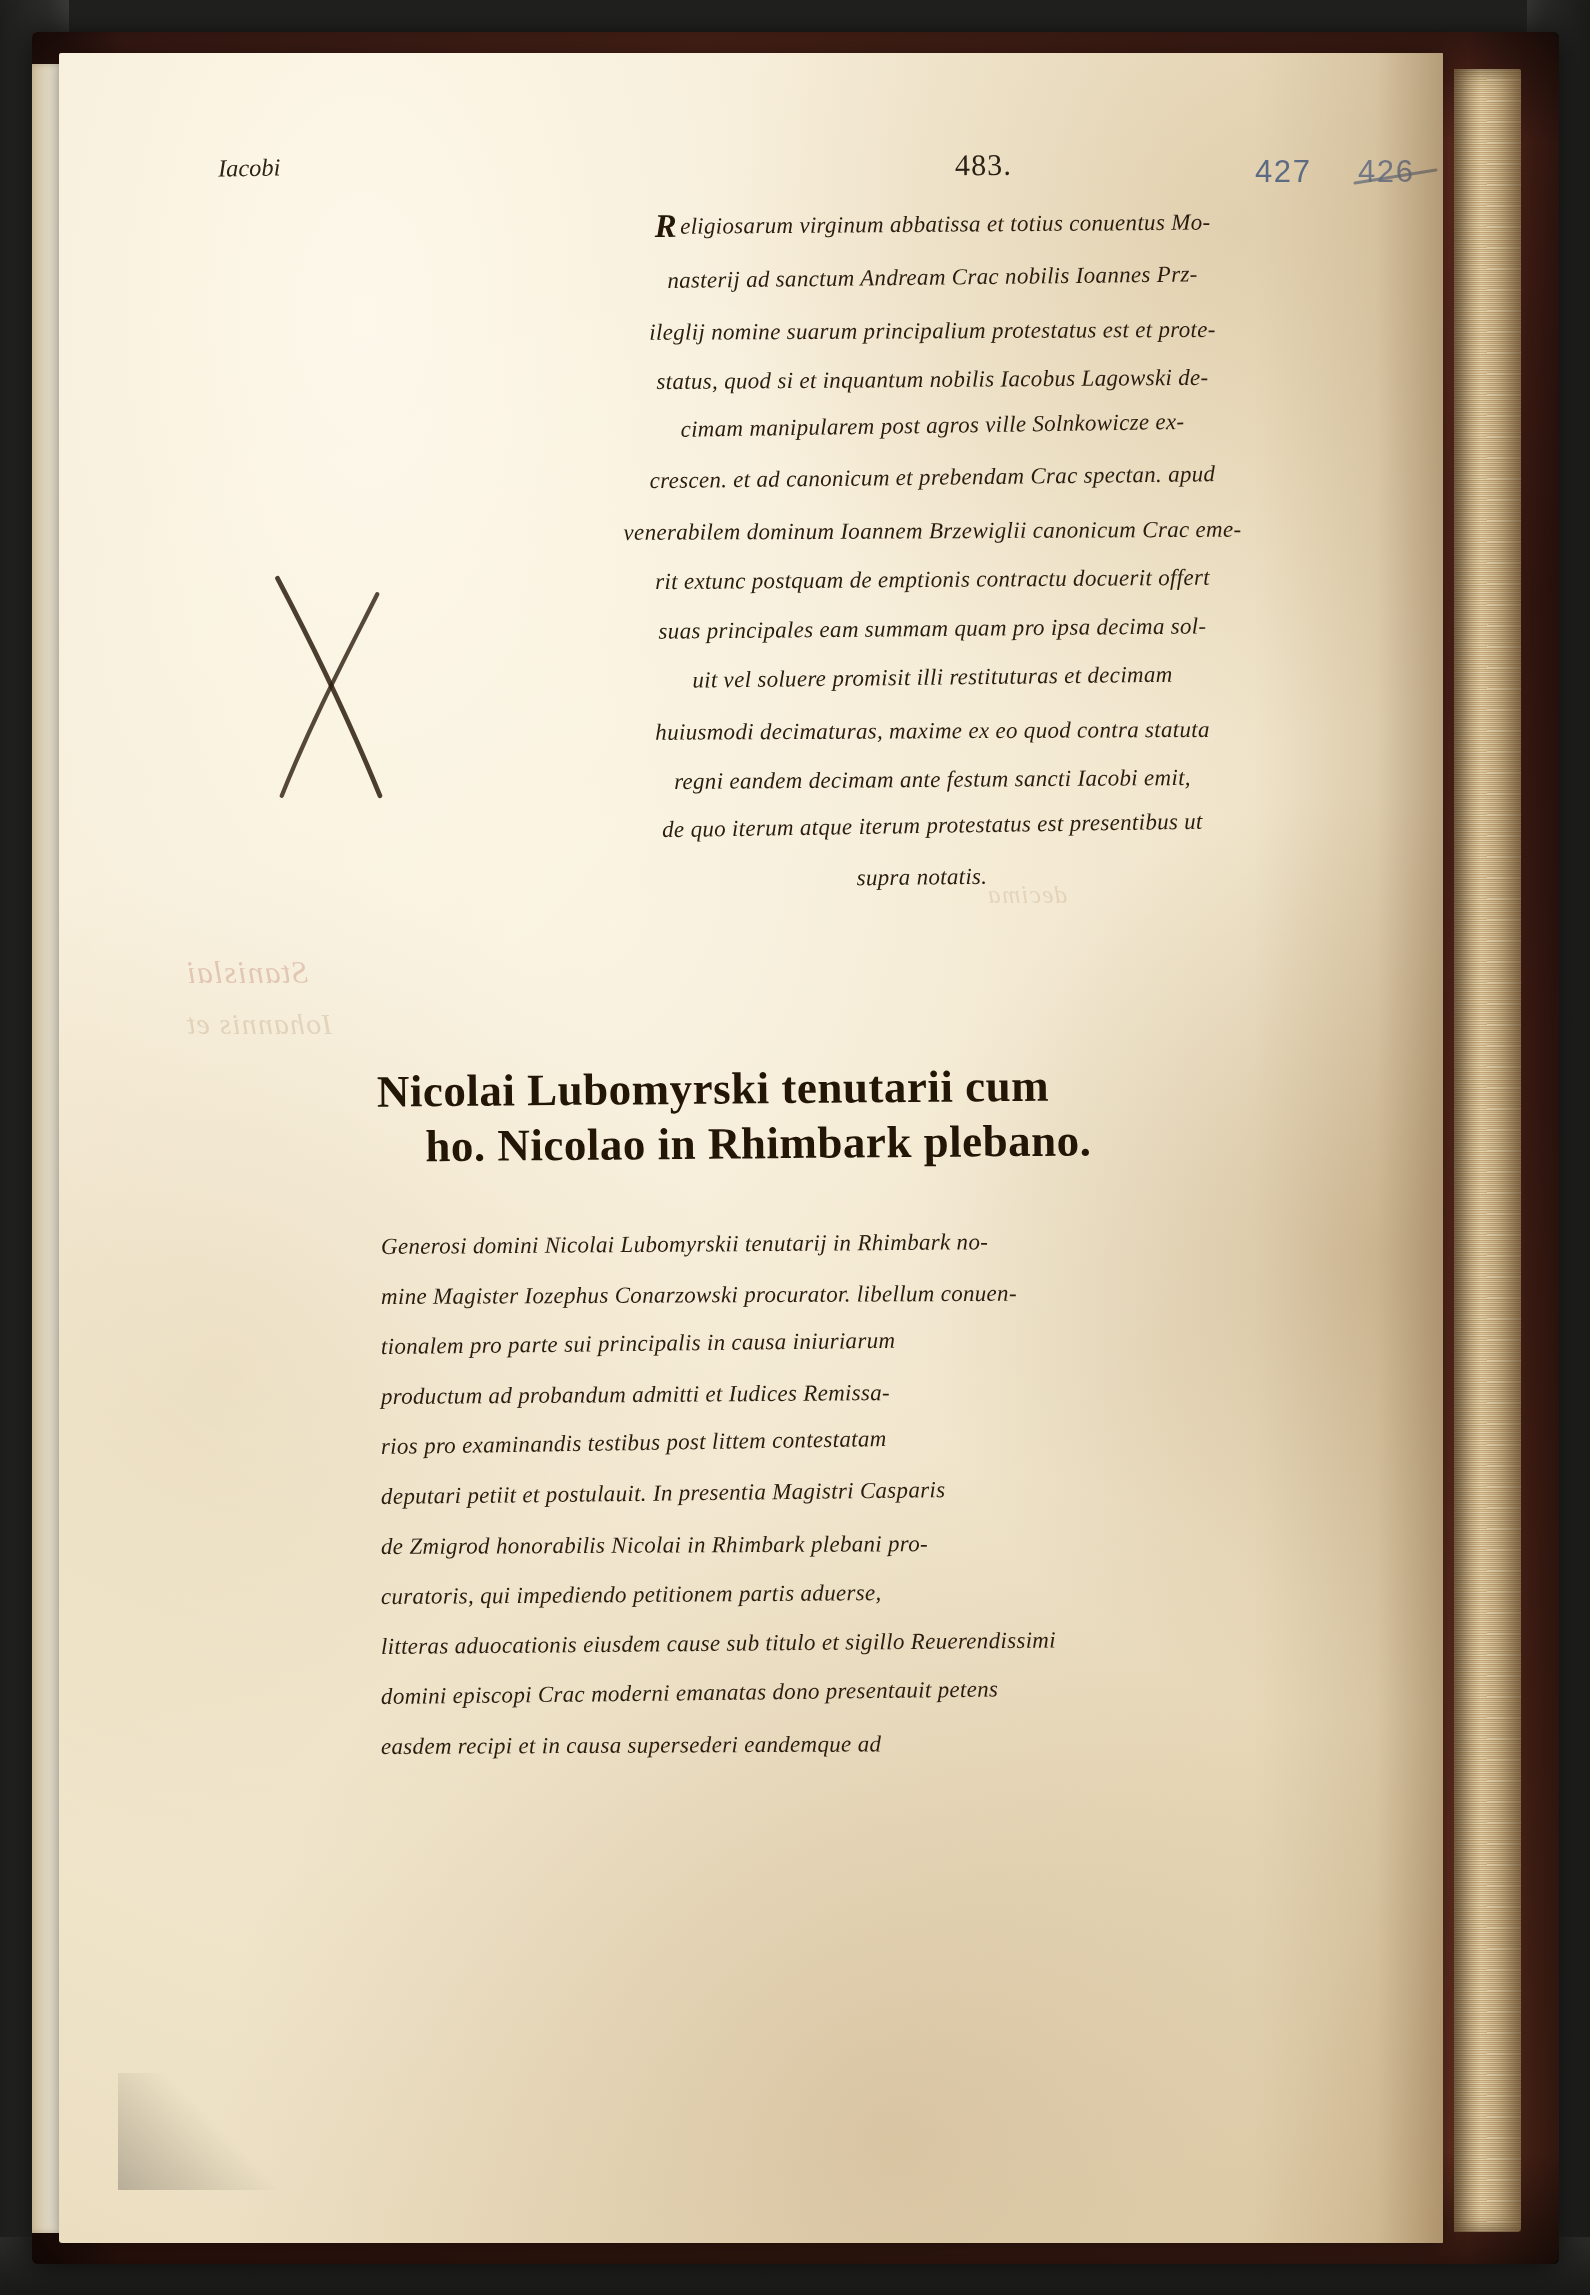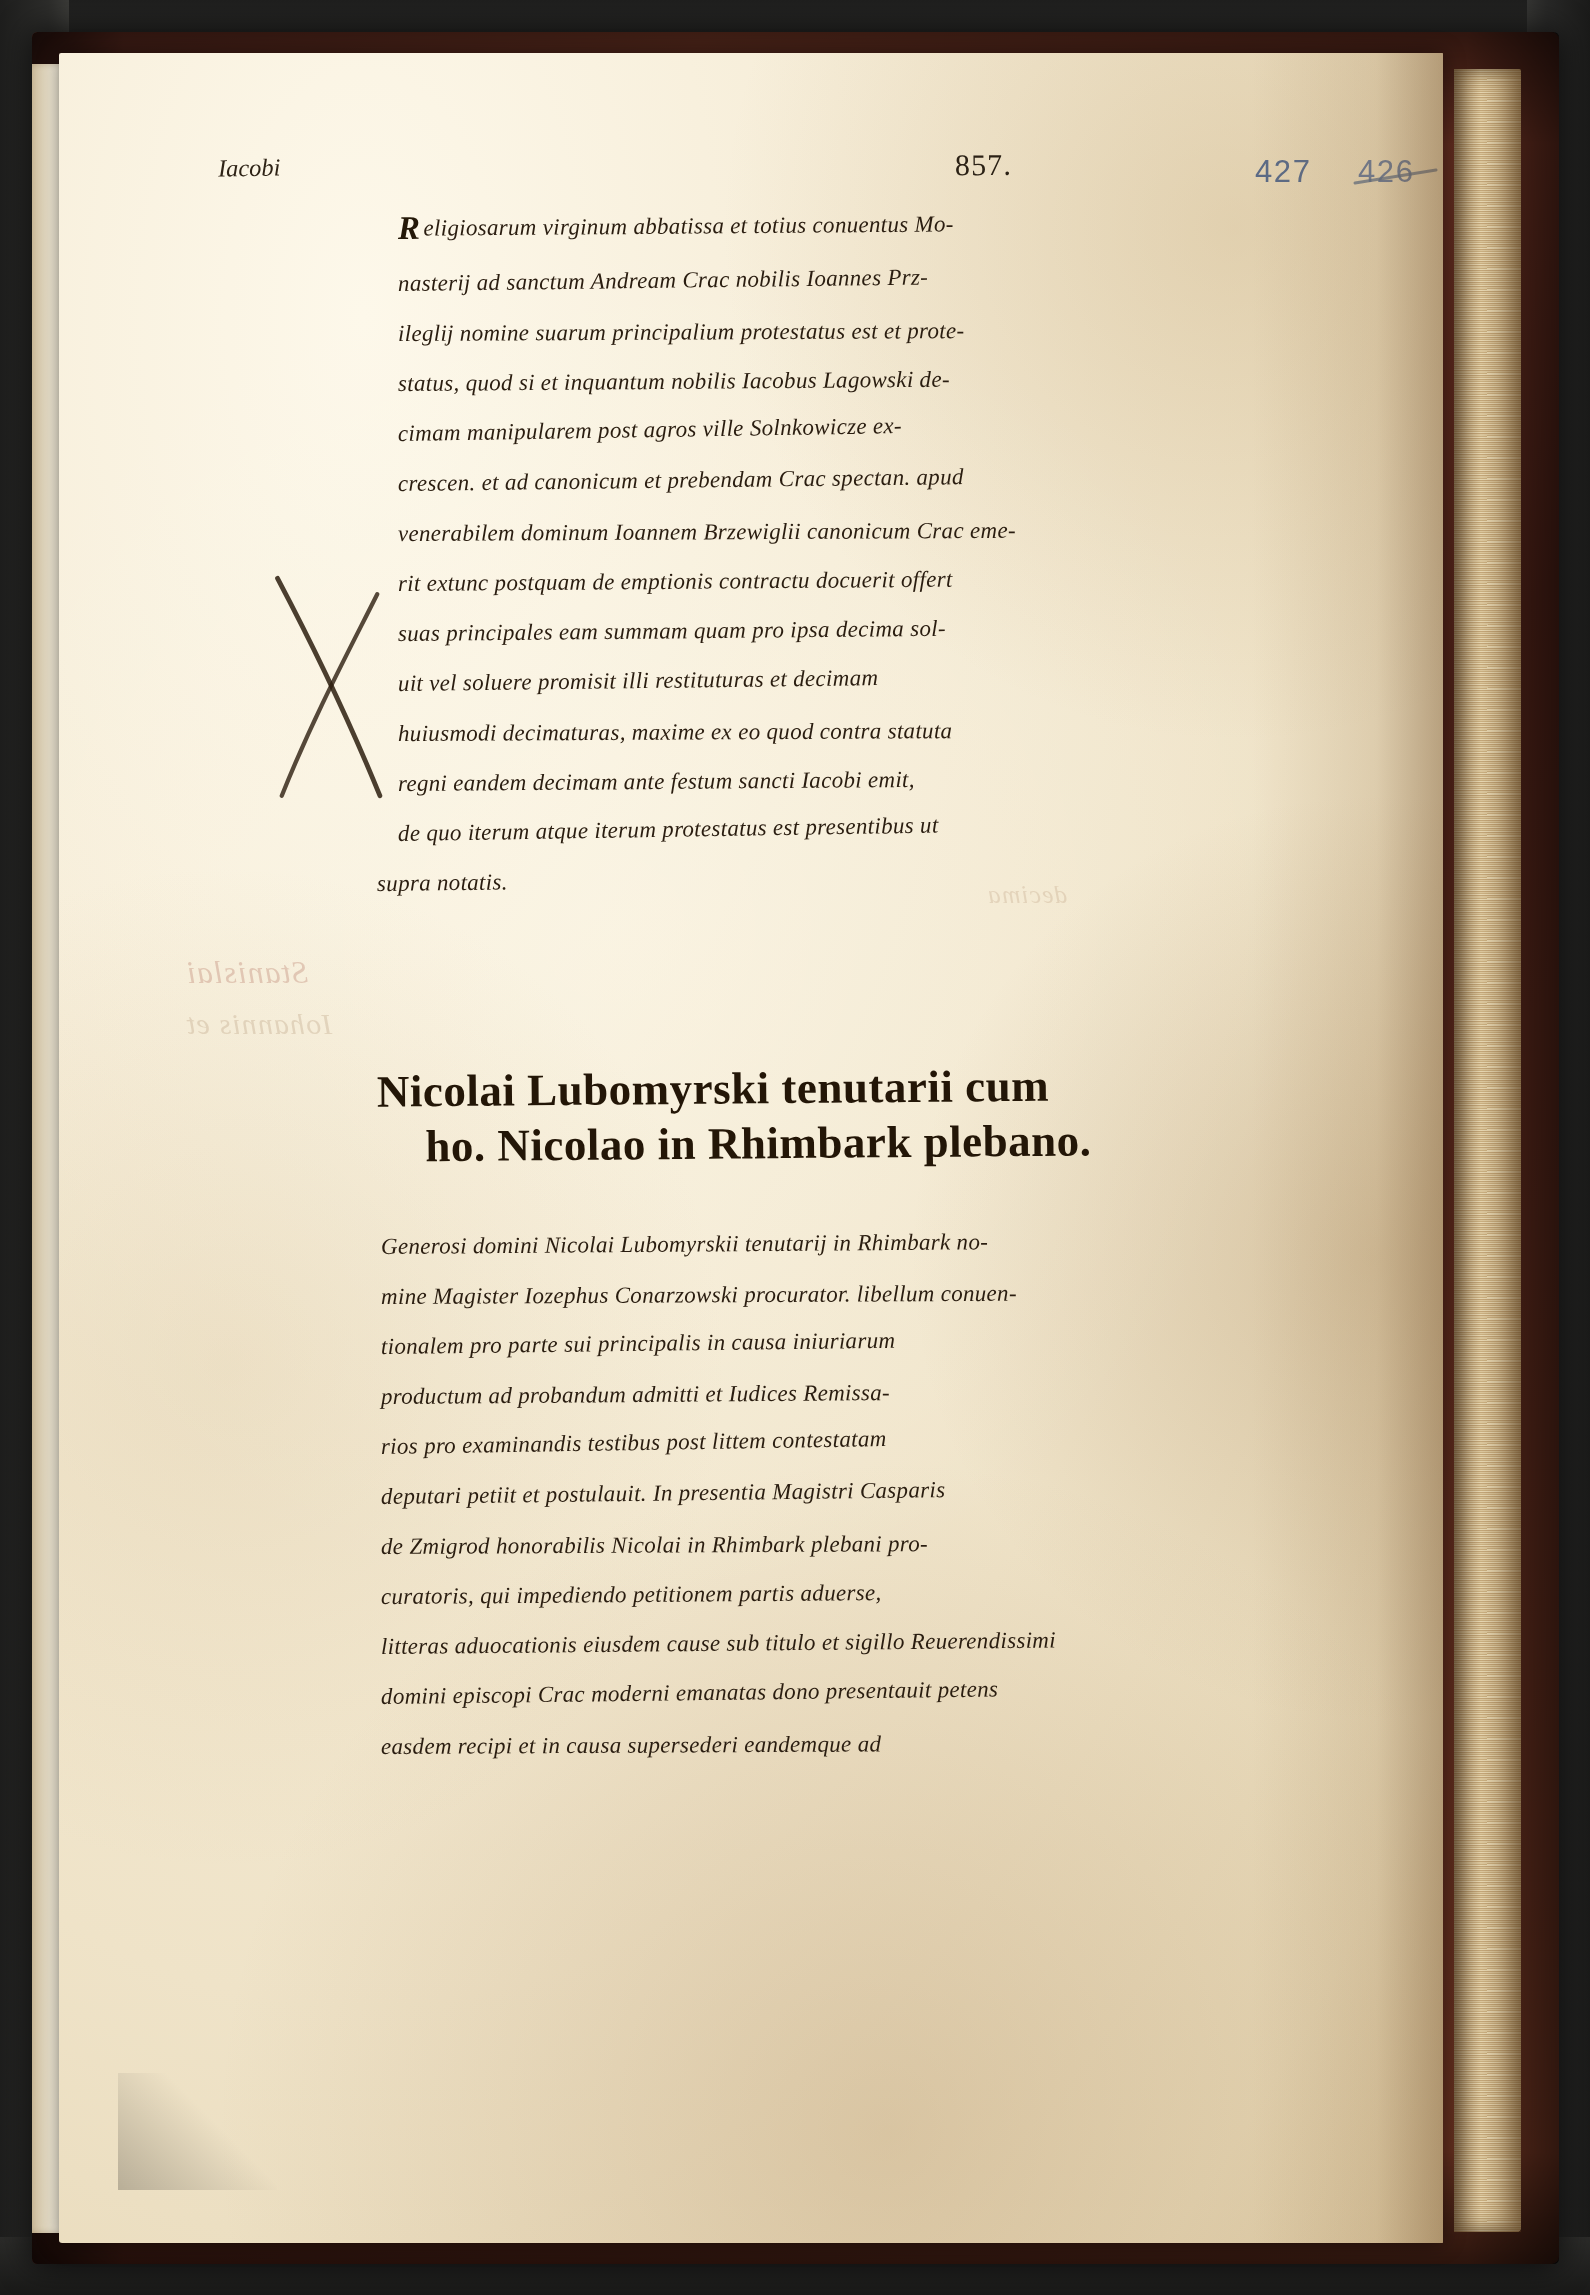--- a/index.html
+++ b/index.html
@@ -196,23 +196,24 @@
     left: 212px;
     top: 520px;
     width: 117px;
     height: 228px;
     pointer-events: none;
   }
 
   
   .textblock {
     position: absolute;
-    left: 339px;
+    left: 354px;
     top: 159px;
     width: 1039px;
+    text-align: center;
   }
   .line {
     font-family: "Liberation Serif", serif;
     font-style: italic;
     color: #2a1d10;
     font-size: 23px;
     line-height: 1.02;
     letter-spacing: 0.3px;
     white-space: nowrap;
     margin-bottom: 26.5px;
@@ -302,21 +303,21 @@
 
   <div class="sliver"></div>
 
   <div class="leaf">
 
     <div class="bleed b1">Stanislai</div>
     <div class="bleed b2">Iohannis et</div>
     <div class="bleed b3">decima</div>
 
     <div class="folio-label">Iacobi</div>
-    <div class="page-number">857.</div>
+    <div class="page-number">483.</div>
     <div class="pencil-num n1">427</div>
     <div class="pencil-num n2">426</div>
     <div class="pencil-strike"></div>
 
     <svg class="marginal-x" viewBox="0 0 220 430">
       <path d="M12 10 C70 120, 140 260, 205 420" stroke="#2c1d0e" stroke-width="9" fill="none" stroke-linecap="round" opacity="0.85"></path>
       <path d="M200 40 C150 140, 80 270, 20 420" stroke="#2c1d0e" stroke-width="8" fill="none" stroke-linecap="round" opacity="0.8"></path>
     </svg>
 
     <div class="textblock">

